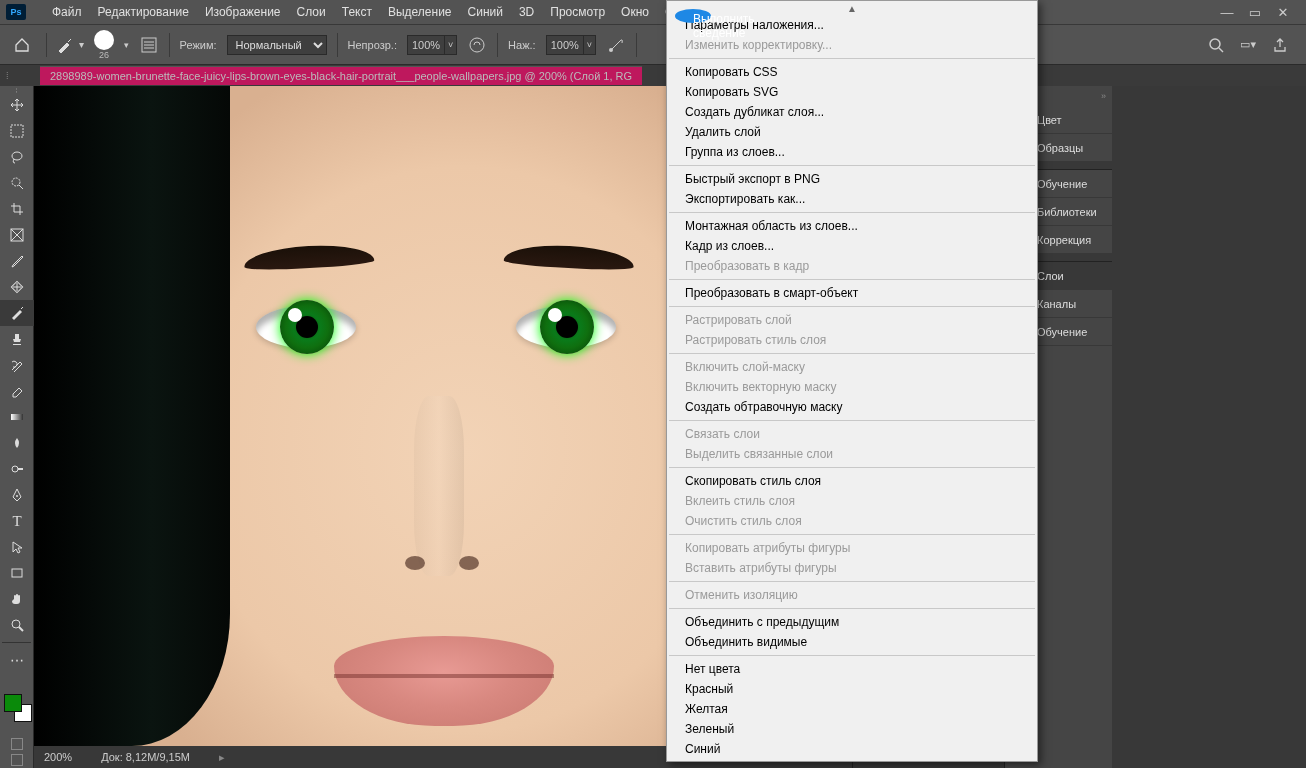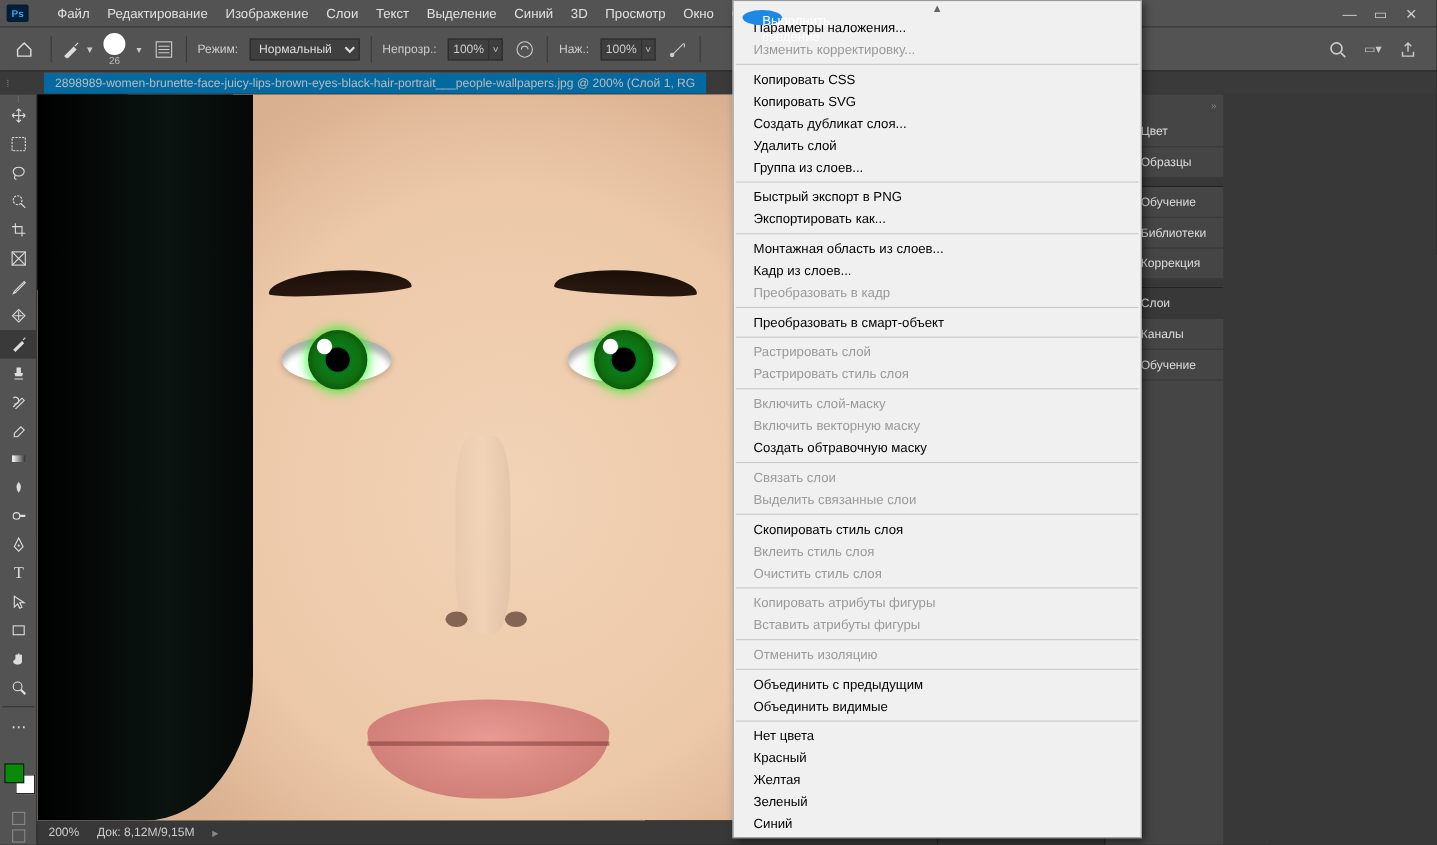--- a/index.html
+++ b/index.html
@@ -21,21 +21,21 @@
 .sep { width: 1px; height: 24px; background: #3a3a3a; }
 .opt-label { color: #ccc; }
 .opt-select { background: #3f3f3f; border: 1px solid #2a2a2a; color: #ddd; padding: 2px 4px; min-width: 100px; height: 20px; font-size: 11px; }
 .opt-val { background: #3f3f3f; border: 1px solid #2a2a2a; padding: 1px 4px; min-width: 38px; text-align: center; height: 20px; line-height: 16px; }
 .opt-drop { width: 12px; height: 20px; background: #3f3f3f; border: 1px solid #2a2a2a; border-left:none; display:flex; align-items:center; justify-content:center; font-size:9px;}
 .opt-icon { width: 20px; height: 20px; display: flex; align-items: center; justify-content: center; }
 .opt-right { margin-left: auto; display: flex; gap: 12px; padding-right: 8px; }
 
 
 .doctab-bar { height: 22px; background: #3a3a3a; border-top:1px solid #2a2a2a; display: flex; align-items: center; padding-left: 40px; }
-.doctab { background: #0369a1; padding: 3px 10px; color: #bbb; font-size: 11px; border-top: 1px solid #555; }
+.doctab { background: #be185d; padding: 3px 10px; color: #bbb; font-size: 11px; border-top: 1px solid #555; }
 
 
 .main { display: flex; height: calc(768px - 24px - 40px - 22px); }
 
 
 .toolbar-left { width: 34px; background: #535353; display: flex; flex-direction: column; border-right:1px solid #2a2a2a;}
 .tool { width: 34px; height: 26px; display: flex; align-items: center; justify-content: center; color: #ddd; font-size: 14px; position:relative; }
 .tool.active { background: #3a3a3a; }
 .color-swatches { margin-top: auto; padding: 4px; position: relative; height: 46px; }
 .swatch-fg { width: 18px; height: 18px; background: #0a8a0a; border: 1px solid #111; position: absolute; top: 4px; left: 4px; z-index:2;}
@@ -59,21 +59,21 @@
 .pupil{position:absolute;width:22px;height:22px;background:#000;border-radius:50%;top:16px;left:16px;}
 .hl{position:absolute;width:14px;height:14px;background:#fff;border-radius:50%;top:8px;left:8px;}
 .nose{position:absolute; top:310px; left:380px; width:50px; height:180px; background: linear-gradient(90deg, rgba(0,0,0,.03), rgba(255,255,255,.06) 50%, rgba(0,0,0,.06)); border-radius:30%;}
 .nostrils{position:absolute; top:470px; left:365px; width:86px; height:28px;}
 .nostrils::before,.nostrils::after{content:'';position:absolute;width:20px;height:14px;background:rgba(60,30,20,.6);border-radius:50%;}
 .nostrils::before{left:6px;}
 .nostrils::after{right:6px;}
 .lips{position:absolute; top:550px; left:300px; width:220px; height:90px; background: radial-gradient(ellipse at 50% 40%, #e89a94 0%, #d88880 45%, #c8786f 100%); border-radius:60% 60% 55% 55%/40% 40% 80% 80%;}
 .lips::before{content:'';position:absolute;top:38px;left:0;right:0;height:4px;background:rgba(120,50,45,.5);}
 
-.statusbar { position: absolute; bottom: 0; left: 0; right: 0; height: 22px; background: #383838; display: flex; align-items: center; padding: 0 10px; gap: 16px; font-size: 11px; color: #ccc;}
+.statusbar { position: absolute; bottom: 0; left: 0; right: 0; height: 22px; background: #383838; display: flex; align-items: center; padding: 0 10px; gap: 29px; font-size: 11px; color: #ccc;}
 
 
 .right-zone { width: 454px; display:flex; background:#383838;}
 .mid-panels { width: 152px; background: #383838; display:flex; flex-direction:column; border-left:1px solid #222;}
 .mid-header{height:28px;display:flex;justify-content:flex-end;align-items:center;padding:0 6px;gap:8px;color:#aaa;font-size:11px;}
 .mid-ic{width:28px;height:28px;display:flex;align-items:center;justify-content:center;}
 
 .panel-box { border-top:1px solid #222;}
 .panel-tabs-row { height: 26px; display:flex; align-items:center; padding:0 4px; gap:6px; background:#454545; font-size:10px;}
 .panel-tabs-row .pmenu{margin-left:auto;color:#888;}

